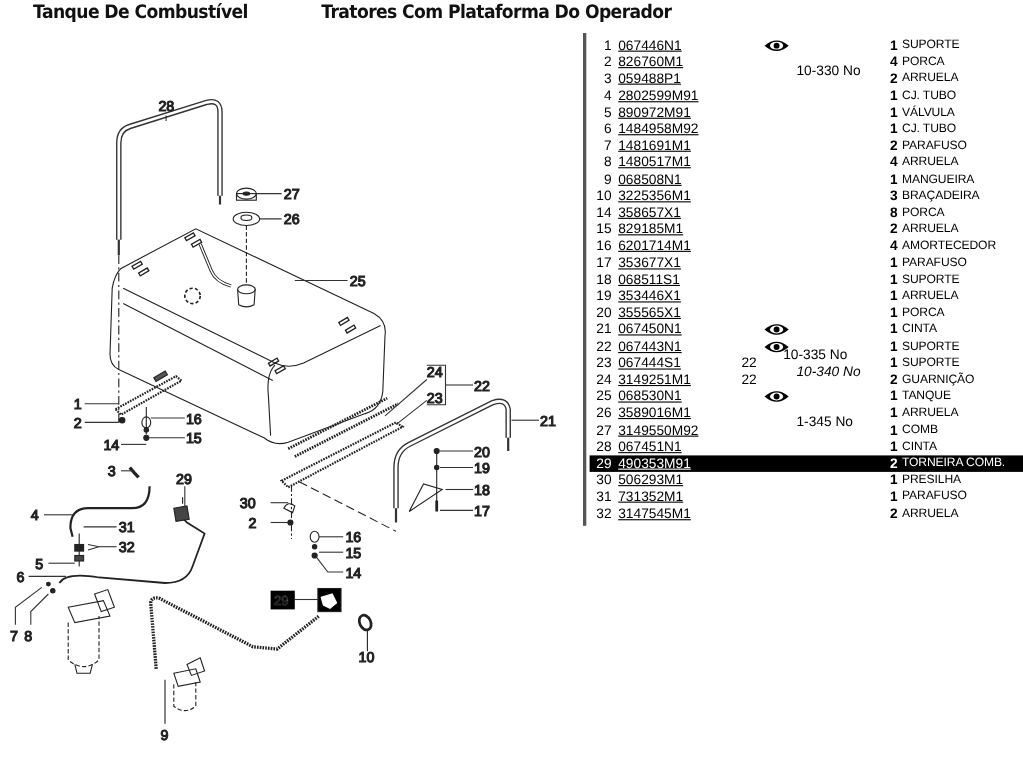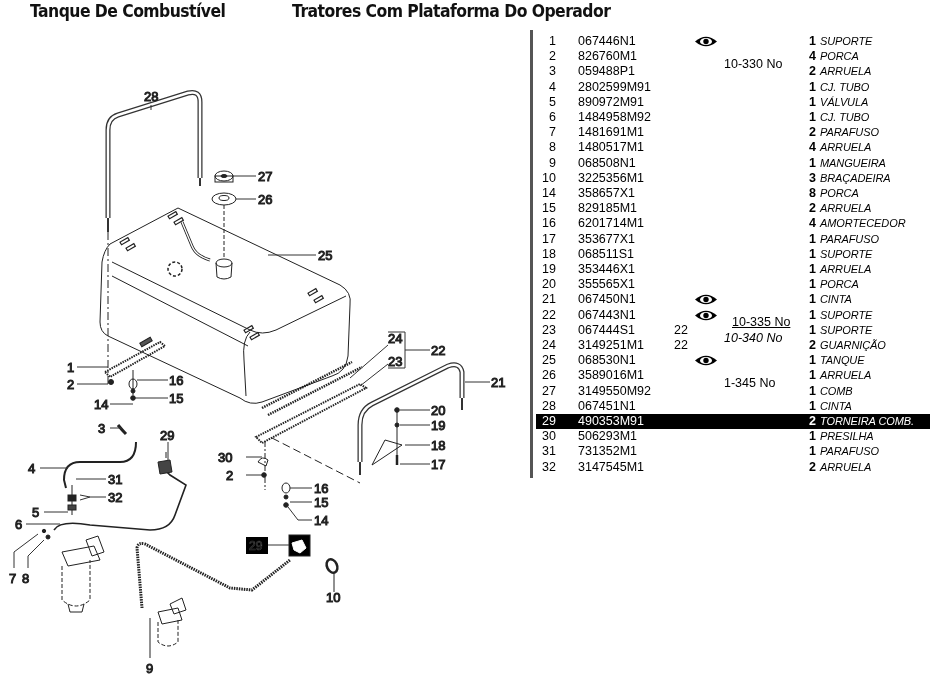--- a/index.html
+++ b/index.html
@@ -8,26 +8,26 @@
   #title-left { left: 30px; }
   #title-right { left: 292px; }
   #diagram { position: absolute; left: 0; top: 28px; width: 530px; height: 670px; }
   #diagram svg { width: 530px; height: 670px; display: block; }
   .callout { font-family: "Liberation Sans", sans-serif; font-size: 13px; fill: #222; }
   .callout-hl { font-family: "Liberation Sans", sans-serif; font-size: 12px; fill: #fff; }
   #parts-list { position: absolute; left: 530px; top: 30px; width: 400px; height: 448px; border-left: 3px solid #555; }
   .row { position: absolute; left: 3px; width: 397px; height: 15px; font-size: 12.5px; line-height: 15px; white-space: nowrap; }
   .row span { position: absolute; top: 0; }
   .row .num { left: 0; width: 20px; text-align: right; }
-  .row .pn { left: 42px; }
+  .row .pn { left: 26px; text-decoration: underline; }
   .row .ref { left: 138px; }
   .row .refx { left: 152px; margin-top: 23px; }
   .row .eye { left: 158px; top: 1px; width: 24px; height: 13px; }
   .row .qty { left: 270px; font-weight: bold; width: 10px; text-align: right; }
-  .row .desc { left: 284px; font-size: 11px; letter-spacing: -0.1px; font-style: italic; }
+  .row .desc { left: 284px; font-size: 11px; letter-spacing: -0.1px; }
   .row.hl { background: #000; color: #fff; }
 </style>
 </head>
 <body>
 
 <div class="title" id="title-left">Tanque De Combustível</div>
 <div class="title" id="title-right">Tratores Com Plataforma Do Operador</div>
 
 <div id="diagram">
 <svg viewBox="0 28 530 670" xmlns="http://www.w3.org/2000/svg" fill="none" stroke="#222" stroke-width="1">
@@ -353,21 +353,21 @@
     <div class="row" style="top: 262.4px;">
       <span class="num">21</span>
       <span class="pn">067450N1</span>
       <span class="eye">
   <svg viewBox="0 0 24 13" width="24" height="13">
           <path d="M1 6.5 Q12 -3 23 6.5 Q12 16 1 6.5 Z" fill="#000"></path>
           <ellipse cx="12" cy="6.5" rx="6" ry="3.6" fill="#fff"></ellipse>
           <circle cx="12" cy="6.5" r="2.7" fill="#000"></circle>
         </svg>
 </span>
-      <span class="refx" style="left: 196px; text-decoration: underline;">10-335 No</span>
+      <span class="refx" style="left: 176px;">10-335 No</span>
       <span class="qty">1</span>
       <span class="desc">CINTA</span>
     </div>
     <div class="row" style="top: 277.6px;">
       <span class="num">22</span>
       <span class="pn">067443N1</span>
       <span class="eye">
   <svg viewBox="0 0 24 13" width="24" height="13">
           <path d="M1 6.5 Q12 -3 23 6.5 Q12 16 1 6.5 Z" fill="#000"></path>
           <ellipse cx="12" cy="6.5" rx="6" ry="3.6" fill="#fff"></ellipse>

